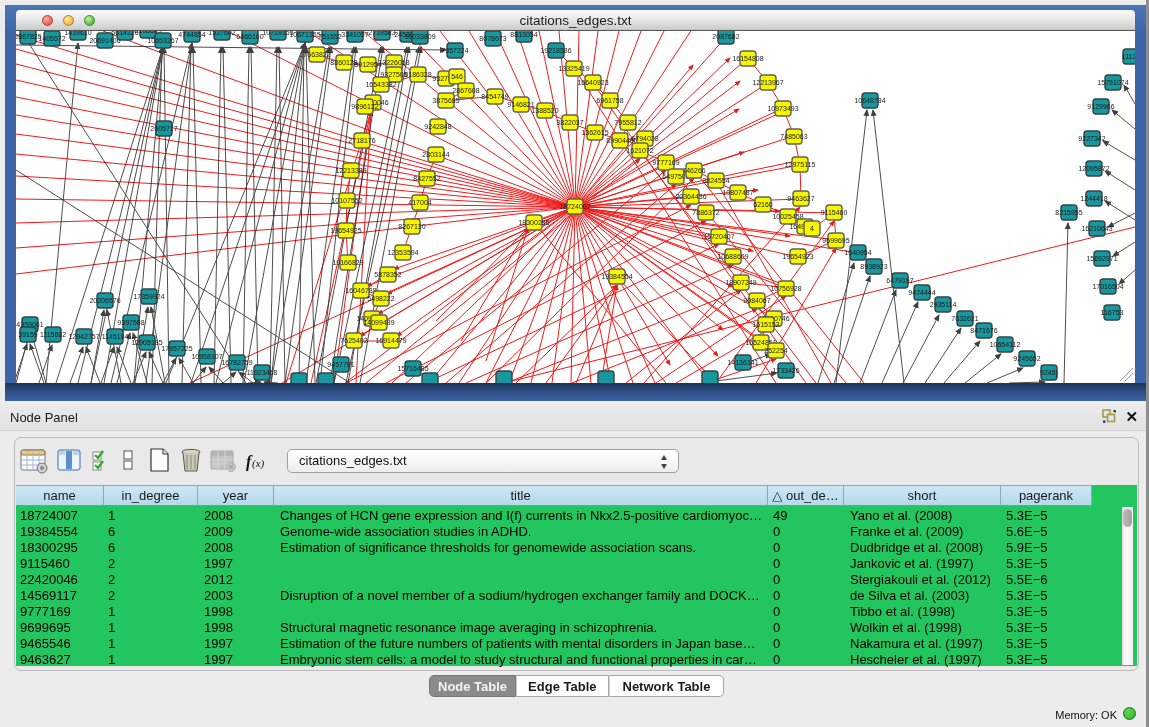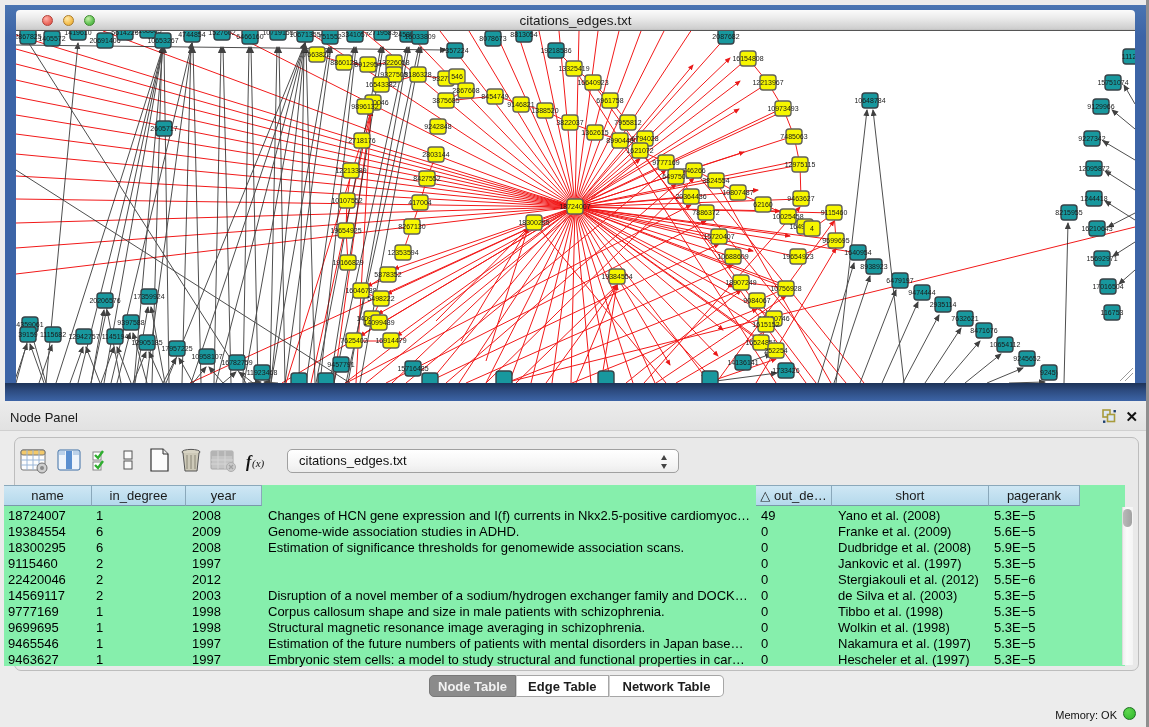--- a/index.html
+++ b/index.html
@@ -25,21 +25,21 @@
 #panel{position:absolute;left:14px;top:437px;width:1125px;height:234px;
   background:#e9e9e9;border:1px solid #bdbdbd;border-radius:7px;}
 
 #toolbar{position:absolute;left:14px;top:437px;width:1125px;height:47px;}
 .ddown{position:absolute;left:273px;top:12px;width:392px;height:24px;
   background:linear-gradient(180deg,#ffffff,#f4f4f4 70%,#ececec);
   border:1px solid #a0a0a0;border-radius:5px;font-size:13px;color:#111;
   line-height:22px;padding-left:11px}
 .ddown .ar{position:absolute;right:10px;top:4px;width:8px;height:16px}
 
-#tbl{position:absolute;left:4px;top:485px;width:1121px;height:181px;background:#86efac;}
+#tbl{position:absolute;left:16px;top:485px;width:1121px;height:181px;background:#22c55e;}
 .hd{position:absolute;top:0;height:21px;background:linear-gradient(180deg,#cfe7f4,#b4d9ec);
   border-right:1px solid #8aa8ba;border-top:1px solid #8aa8ba;border-bottom:1px solid #7a98aa;
   font-size:13px;color:#1a1a1a;text-align:center;line-height:20px}
 .rowtxt{position:absolute;font-size:13px;color:#000;white-space:nowrap;height:16px;line-height:16px}
 
 #sbar{position:absolute;left:1122px;top:507px;width:11px;height:158px;
   background:linear-gradient(90deg,#efefef,#fbfbfb 40%,#f4f4f4);border-left:1px solid #ddd}
 #sthumb{position:absolute;left:1123px;top:509px;width:9px;height:18px;border-radius:5px;
   background:linear-gradient(90deg,#b9b9b9,#a2a2a2);}
 
@@ -706,20 +706,21 @@
         <path d="M4 1 L7 6 H1 Z" fill="#444"></path>
         <path d="M4 15 L7 10 H1 Z" fill="#444"></path>
       </svg>
   </div>
 </div>
 
 <div id="tbl">
     <div class="hd" style="left:0px;width:88px">name</div>
 <div class="hd" style="left:88px;width:94px">in_degree</div>
 <div class="hd" style="left:182px;width:76px">year</div>
+<div class="hd" style="left:258px;width:494px">title</div>
 <div class="hd" style="left:752px;width:76px">△ out_de…</div>
 <div class="hd" style="left:828px;width:157px">short</div>
 <div class="hd" style="left:985px;width:91px">pagerank</div>
 <div class="rowtxt" style="left:4px;top:23px">18724007</div>
 <div class="rowtxt" style="left:92px;top:23px">1</div>
 <div class="rowtxt" style="left:188px;top:23px">2008</div>
 <div class="rowtxt" style="left:264px;top:23px">Changes of HCN gene expression and I(f) currents in Nkx2.5‑positive cardiomyoc…</div>
 <div class="rowtxt" style="left:757px;top:23px">49</div>
 <div class="rowtxt" style="left:834px;top:23px">Yano et al. (2008)</div>
 <div class="rowtxt" style="left:990px;top:23px">5.3E−5</div>
@@ -752,21 +753,20 @@
 <div class="rowtxt" style="left:4px;top:103px">14569117</div>
 <div class="rowtxt" style="left:92px;top:103px">2</div>
 <div class="rowtxt" style="left:188px;top:103px">2003</div>
 <div class="rowtxt" style="left:264px;top:103px">Disruption of a novel member of a sodium/hydrogen exchanger family and DOCK…</div>
 <div class="rowtxt" style="left:757px;top:103px">0</div>
 <div class="rowtxt" style="left:834px;top:103px">de Silva et al. (2003)</div>
 <div class="rowtxt" style="left:990px;top:103px">5.3E−5</div>
 <div class="rowtxt" style="left:4px;top:119px">9777169</div>
 <div class="rowtxt" style="left:92px;top:119px">1</div>
 <div class="rowtxt" style="left:188px;top:119px">1998</div>
-<div class="rowtxt" style="left:264px;top:119px">Corpus callosum shape and size in male patients with schizophrenia.</div>
 <div class="rowtxt" style="left:757px;top:119px">0</div>
 <div class="rowtxt" style="left:834px;top:119px">Tibbo et al. (1998)</div>
 <div class="rowtxt" style="left:990px;top:119px">5.3E−5</div>
 <div class="rowtxt" style="left:4px;top:135px">9699695</div>
 <div class="rowtxt" style="left:92px;top:135px">1</div>
 <div class="rowtxt" style="left:188px;top:135px">1998</div>
 <div class="rowtxt" style="left:264px;top:135px">Structural magnetic resonance image averaging in schizophrenia.</div>
 <div class="rowtxt" style="left:757px;top:135px">0</div>
 <div class="rowtxt" style="left:834px;top:135px">Wolkin et al. (1998)</div>
 <div class="rowtxt" style="left:990px;top:135px">5.3E−5</div>

